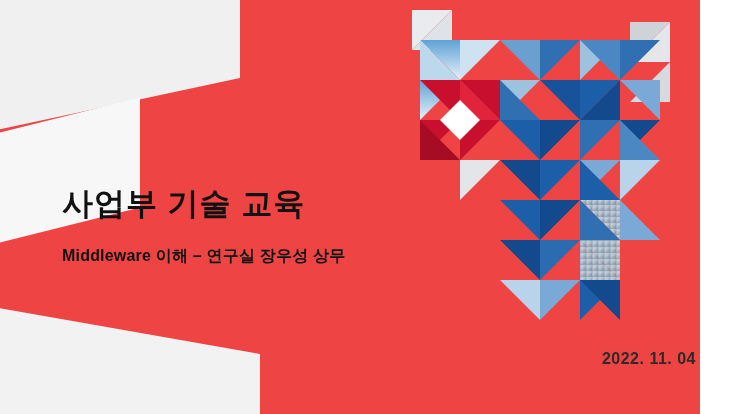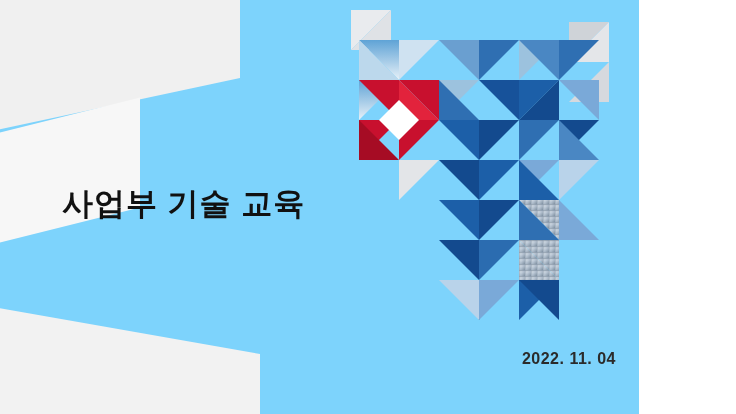--- a/index.html
+++ b/index.html
@@ -5,24 +5,24 @@
   html, body {
     margin: 0;
     padding: 0;
     background: #ffffff;
   }
   body {
     font-family: "Liberation Sans", sans-serif;
   }
   #slide {
     position: relative;
-    width: 639px;
+    width: 700px;
     height: 414px;
     overflow: hidden;
-    background: #7dd3fc;
+    background: #ef4444;
   }
 
   
   .bg-wedge {
     position: absolute;
     pointer-events: none;
   }
   .wedge-top-left {
     top: -40px;
     left: -60px;
@@ -69,21 +69,21 @@
     font-weight: bold;
     color: #111111;
     margin: 0;
     letter-spacing: 0.2px;
     white-space: nowrap;
   }
 
   
   .date-text {
     position: absolute;
-    right: 23px;
+    right: 4px;
     top: 350px;
     font-size: 16px;
     font-weight: bold;
     color: #2b2b2b;
     text-align: right;
     letter-spacing: 0.5px;
   }
   .copyright-text {
     position: absolute;
     right: 17px;
@@ -195,17 +195,18 @@
       <polygon points="140,280 180,280 140,320" fill="#7aa9d8"></polygon>
       <polygon points="100,280 140,280 140,320" fill="#b9d3ea"></polygon>
       <polygon points="150,320 190,320 150,360" fill="#b9d3ea" opacity="0.0"></polygon>
       <polygon points="60,160 100,160 60,200" fill="#e3e5e8"></polygon>
       <polygon points="240,300 280,300 240,340" fill="#e8eaed" opacity="0.0"></polygon>
     </svg>
   </div>
 
   <div class="title-block">
     <h1 class="main-title">사업부 기술 교육</h1>
+    <p class="sub-title">Middleware 이해 – 연구실 장우성 상무</p>
   </div>
 
   <div class="date-text">2022. 11. 04</div>
 
 </div>
 
 </body></html>

